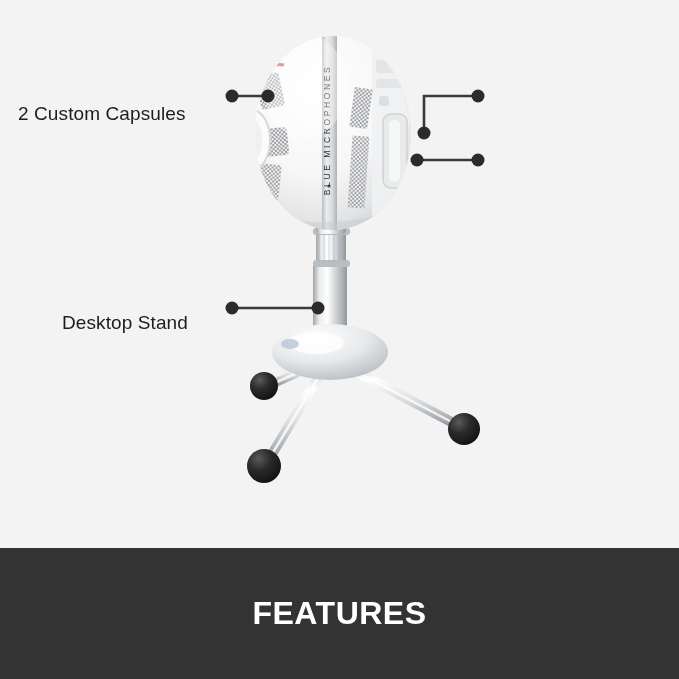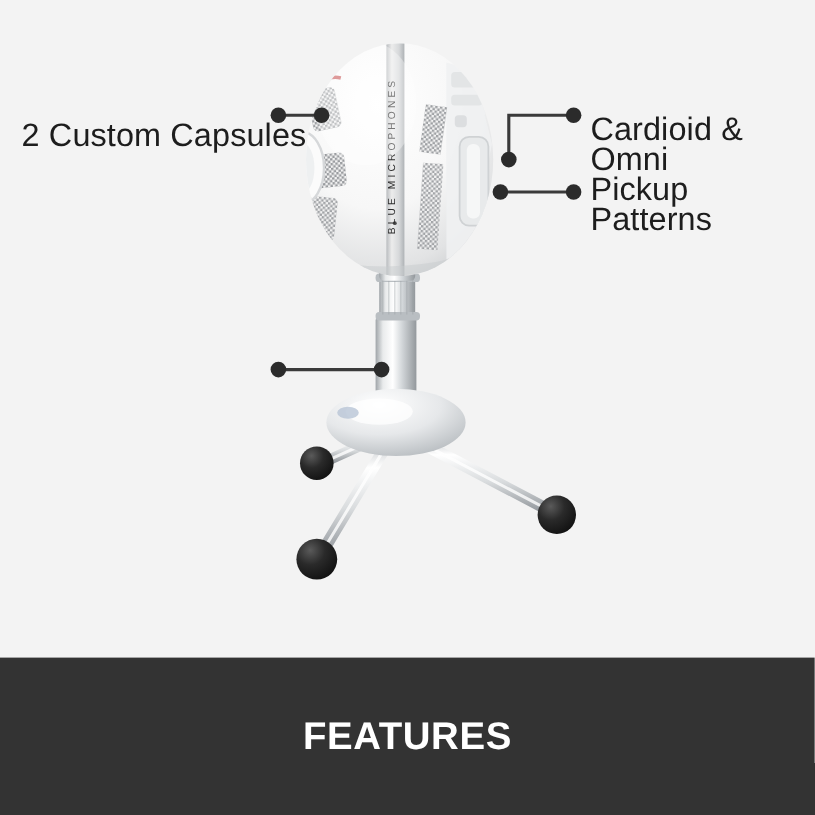--- a/index.html
+++ b/index.html
@@ -10,21 +10,21 @@
     overflow:hidden;
     position:relative;
   }
   #stage{position:absolute;inset:0;}
 
   .diagram{position:absolute;left:0;top:0;width:679px;height:548px;background:#f3f3f3;}
 
   .label{
     position:absolute;
     color:#1d1d1d;
-    font-size:27px;
+    font-size:19px;
     line-height:25px;
     font-weight:400;
     letter-spacing:.1px;
     white-space:pre-line;
   }
   #lbl-capsules{left:18px;top:101px;}
   #lbl-cardioid{left:492px;top:96px;}
   #lbl-usb{left:492px;top:166px;}
   #lbl-stand{left:62px;top:310px;}
 
@@ -175,21 +175,20 @@
         <circle cx="424" cy="133" r="6.5"></circle>
         <circle cx="478" cy="96" r="6.5"></circle>
         <circle cx="417" cy="160" r="6.5"></circle>
         <circle cx="478" cy="160" r="6.5"></circle>
         <circle cx="232" cy="308" r="6.5"></circle>
         <circle cx="318" cy="308" r="6.5"></circle>
       </g>
     </svg>
 
     <div class="label" id="lbl-capsules">2 Custom Capsules</div>
-    <div class="label" id="lbl-cardioid">Cardioid &amp; Omni
-Pickup Patterns</div>
+    <div class="label" id="lbl-stand">Desktop Stand</div>
   </div>
 
   <div class="banner">
     <div class="banner-title">FEATURES</div>
   </div>
 
 </div>
 
 </body></html>

